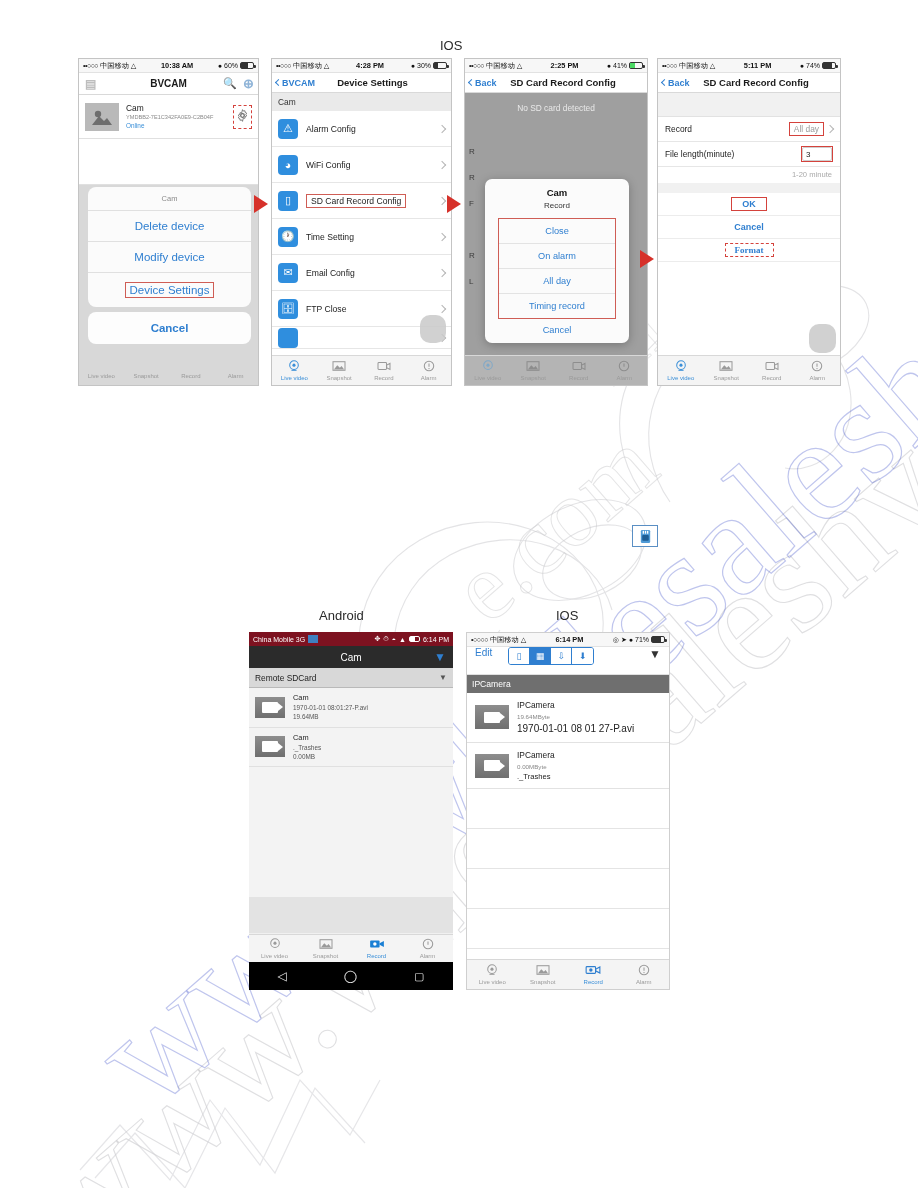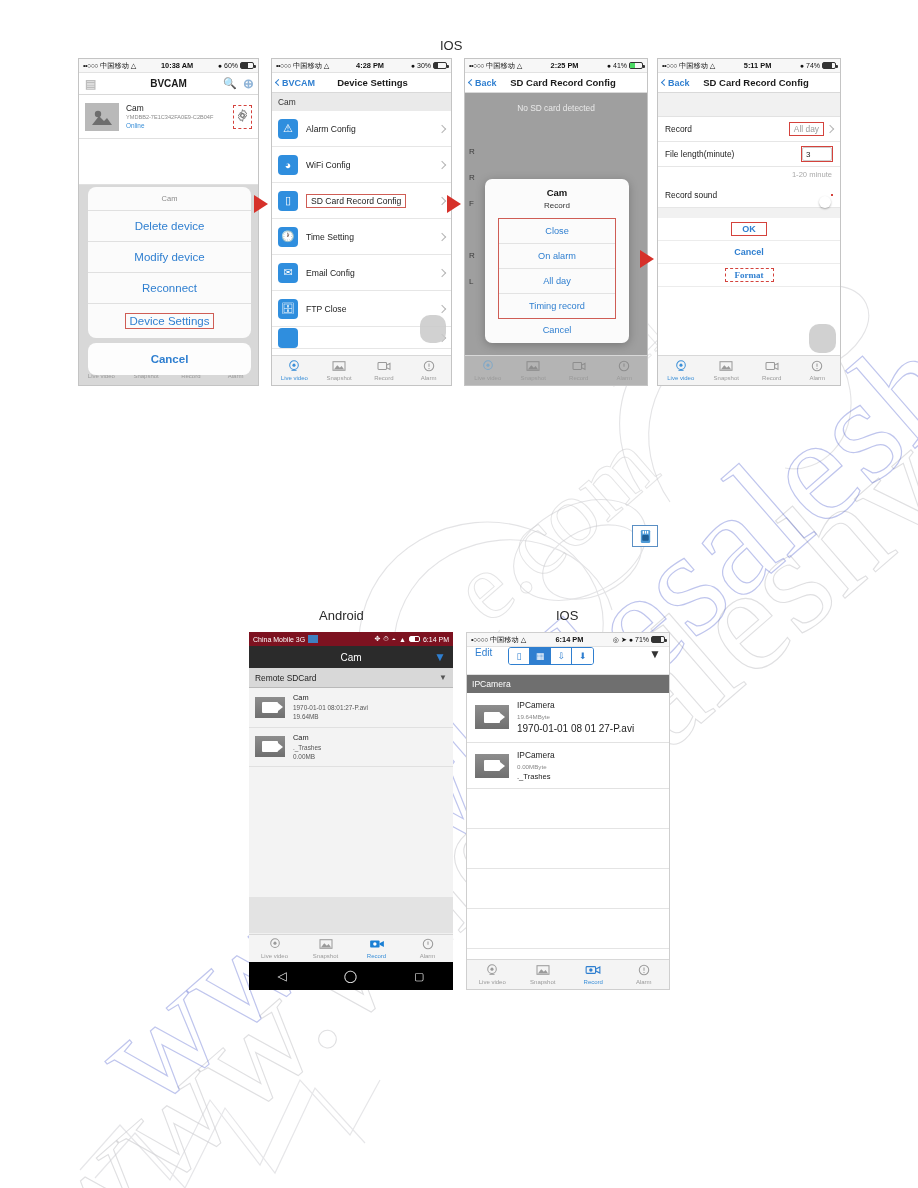--- a/index.html
+++ b/index.html
@@ -215,21 +215,20 @@
         </svg>
     </div>
   </div>
   <div style="height:46px;background:#fff;border-bottom:1px solid #e0e0e0;"></div>
 
   <div class="sheet" style="left:9px;top:128px;width:163px;">
     <div class="sheet-card">
       <div class="sh-title">Cam</div>
       <div class="sh-item">Delete device</div>
       <div class="sh-item">Modify device</div>
-      <div class="sh-item">Reconnect</div>
       <div class="sh-item" style="position:relative;">
         <span class="hl-box" style="display:inline-block;">Device Settings</span>
       </div>
     </div>
     <div class="sh-cancel">Cancel</div>
   </div>
 
   <div class="tabbar" style="height:18px;background:#d8d8d8;border-top:none;">
     <div class="tab"><span>Live video</span></div>
     <div class="tab"><span>Snapshot</span></div>
@@ -458,28 +457,20 @@
   <div class="frow">
     <span>File length(minute)</span>
     <span class="fv" style="margin-left:auto;">
       <span style="border:1.3px solid #d4423c;padding:0;display:inline-block;">
         <span class="inp">3</span>
       </span>
     </span>
   </div>
   <div class="hintrow">1-20 minute</div>
 
-  <div class="frow">
-    <span>Record sound</span>
-    <span class="fv" style="margin-left:auto;">
-      <span style="border:1.3px solid #d4423c;padding:0px;display:inline-block;line-height:0;">
-        <span class="toggle"></span>
-      </span>
-    </span>
-  </div>
 
   <div style="height:10px;background:#f1f1f1;"></div>
 
   <div class="btnrow">
     <span style="border:1.4px solid #d4423c;padding:1px 10px;color:#2f7fd0;font-weight:bold;">OK</span>
   </div>
   <div class="btnrow" style="font-weight:bold;">Cancel</div>
   <div class="btnrow" style="position:relative;">
     <span style="border:1.3px dashed #d4423c;padding:1px 9px;color:#2f7fd0;font-weight:bold;font-family:Liberation Serif, serif;">Format</span>
   </div>

